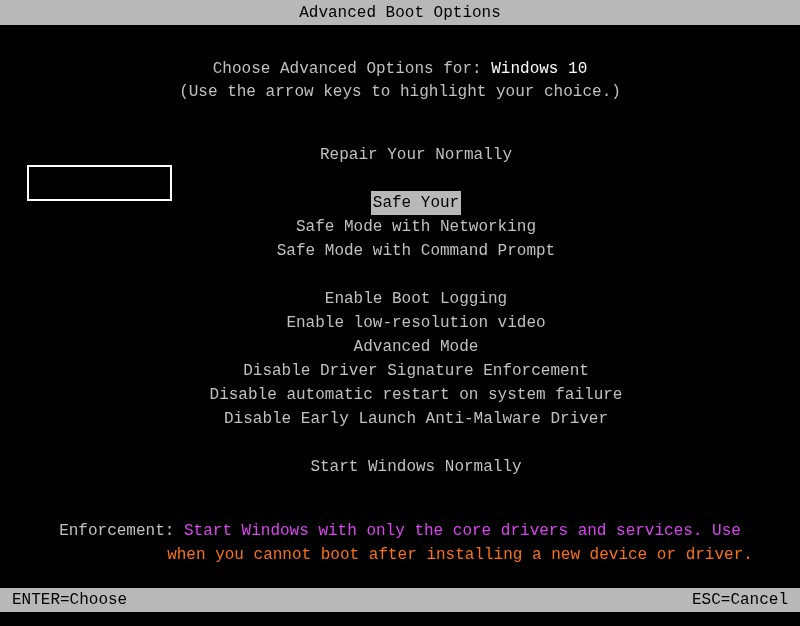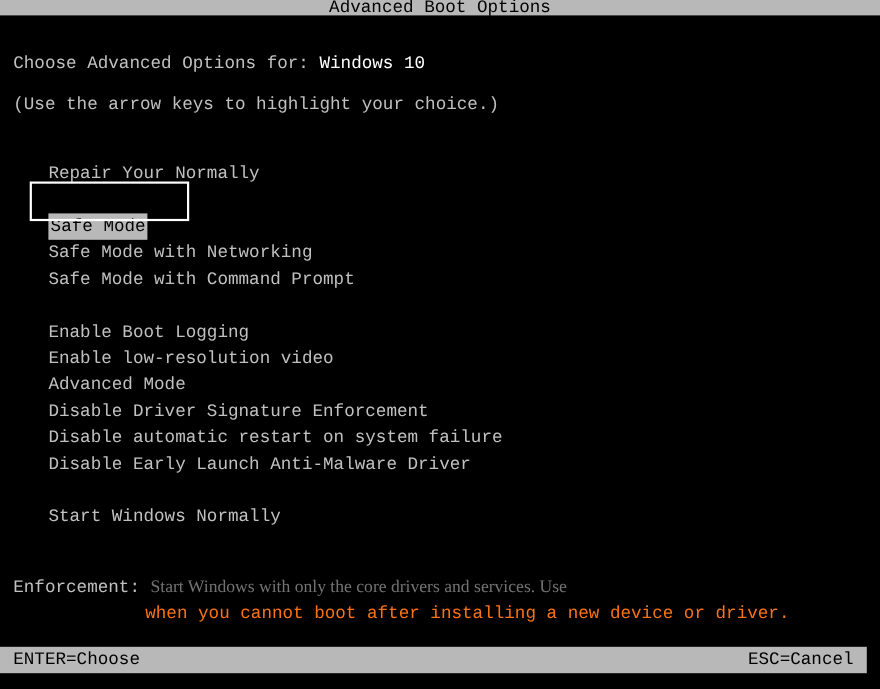--- a/index.html
+++ b/index.html
@@ -13,39 +13,40 @@
       background: #000;
       font-family: 'Courier New', monospace;
       font-size: 16px;
       color: #c0c0c0;
       overflow: hidden;
       position: relative;
     }
     .title-bar {
       background: #b8b8b8;
       color: #000;
-      height: 14px;
+      height: 25px;
       display: flex;
       align-items: center;
       justify-content: center;
       font-size: 16px;
     }
     .content {
       padding: 0 12px;
+      text-align: center;
     }
     .prompt-line {
       margin-top: 34px;
       line-height: 1.3;
     }
     .os-name {
       color: #fff;
     }
     .instruction-line {
       line-height: 1.3;
-      margin-top: 16px;
+      margin-top: 2px;
     }
     .option-list {
       margin-top: 40px;
       padding-left: 32px;
     }
     .option {
       line-height: 24px;
       margin: 0;
       white-space: pre;
     }
@@ -69,32 +70,31 @@
     }
     .description-block {
       margin-top: 40px;
       padding: 0 0px;
       line-height: 24px;
     }
     .desc-label {
       color: #c0c0c0;
     }
     .desc-text {
-      color: #737373;
-      font-family: Liberation Serif, serif;
+      color: #d946ef;
     }
     .desc-continue {
       color: #f97316;
       padding-left: 120px;
     }
     .footer-bar {
       position: absolute;
       bottom: 14px;
       left: 0;
-      right: 12px;
+      right: 0;
       height: 24px;
       background: #b8b8b8;
       color: #000;
       display: flex;
       justify-content: space-between;
       align-items: center;
       padding: 0 12px;
       font-size: 16px;
     }
   </style>
@@ -107,21 +107,21 @@
 
 <div class="content">
   <div class="prompt-line">
     <span>Choose Advanced Options for: </span><span class="os-name">Windows 10</span>
   </div>
   <div class="instruction-line">(Use the arrow keys to highlight your choice.)</div>
 
   <div class="option-list">
     <div class="option">Repair Your Normally</div>
     <div class="blank-line"></div>
-    <div><span class="option selected">Safe Mode</span></div>
+    <div><span class="option selected">Safe Your</span></div>
     <div class="option">Safe Mode with Networking</div>
     <div class="option">Safe Mode with Command Prompt</div>
     <div class="blank-line"></div>
     <div class="option">Enable Boot Logging</div>
     <div class="option">Enable low-resolution video</div>
     <div class="option">Advanced Mode</div>
     <div class="option">Disable Driver Signature Enforcement</div>
     <div class="option">Disable automatic restart on system failure</div>
     <div class="option">Disable Early Launch Anti-Malware Driver</div>
     <div class="blank-line"></div>

